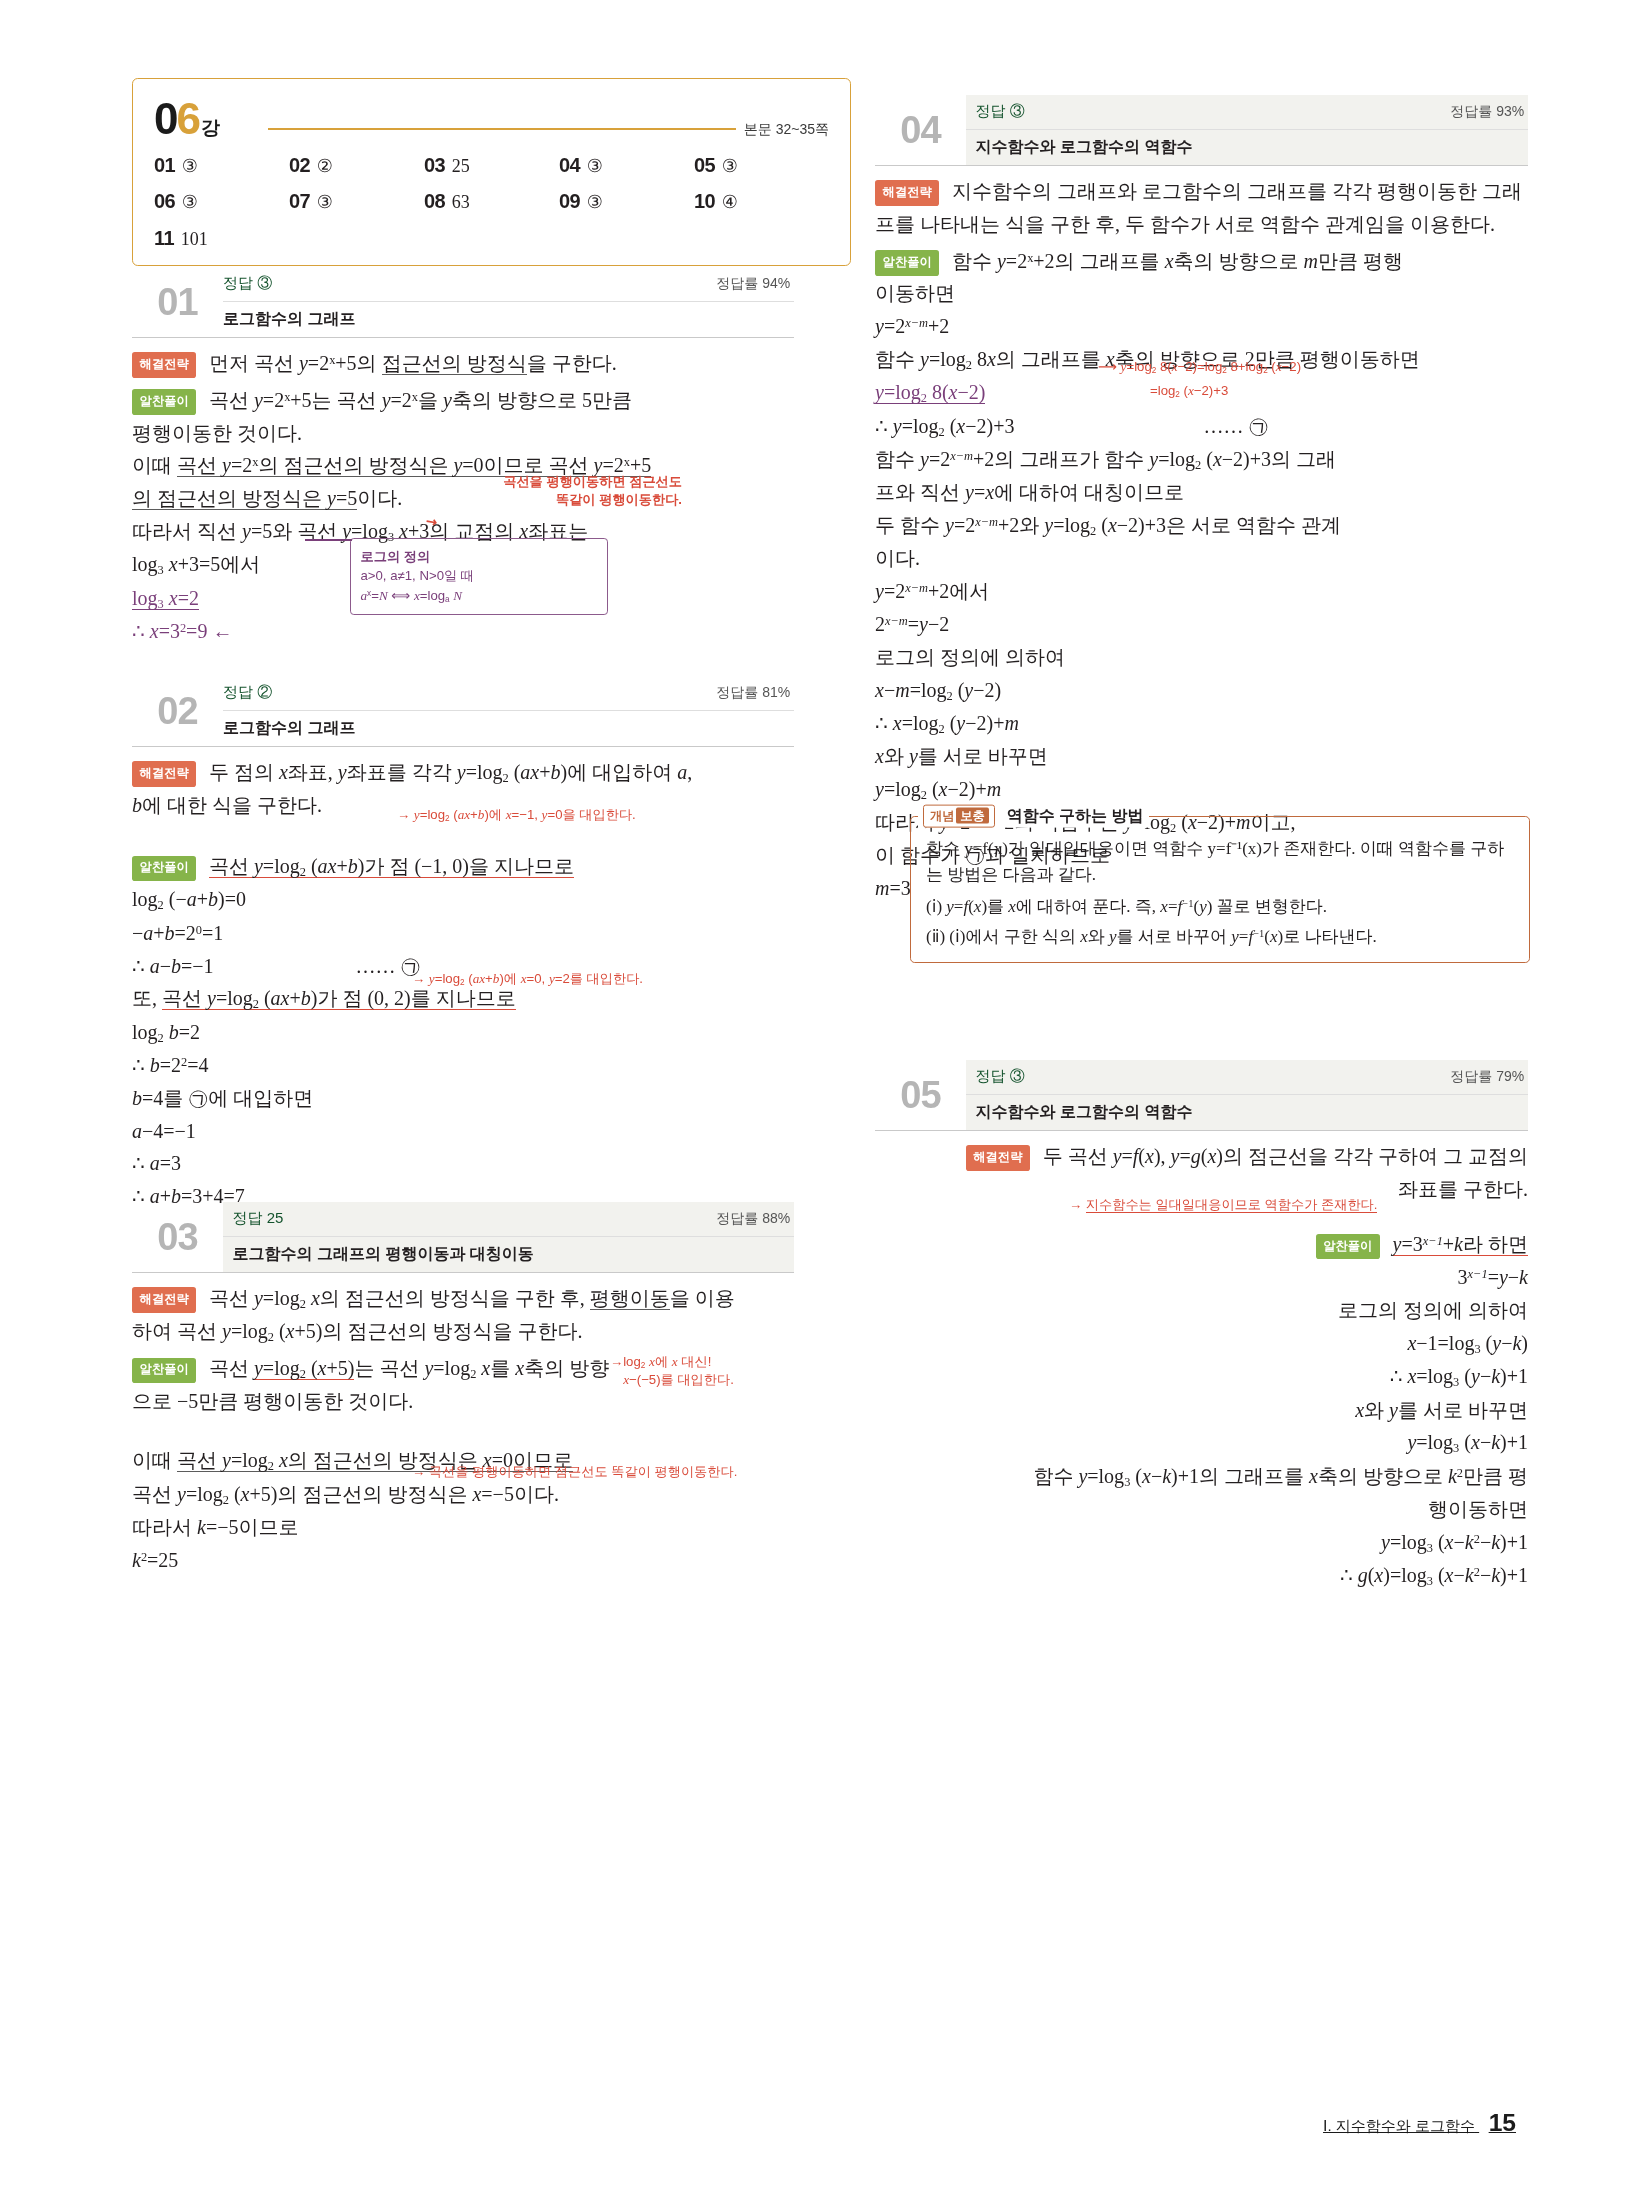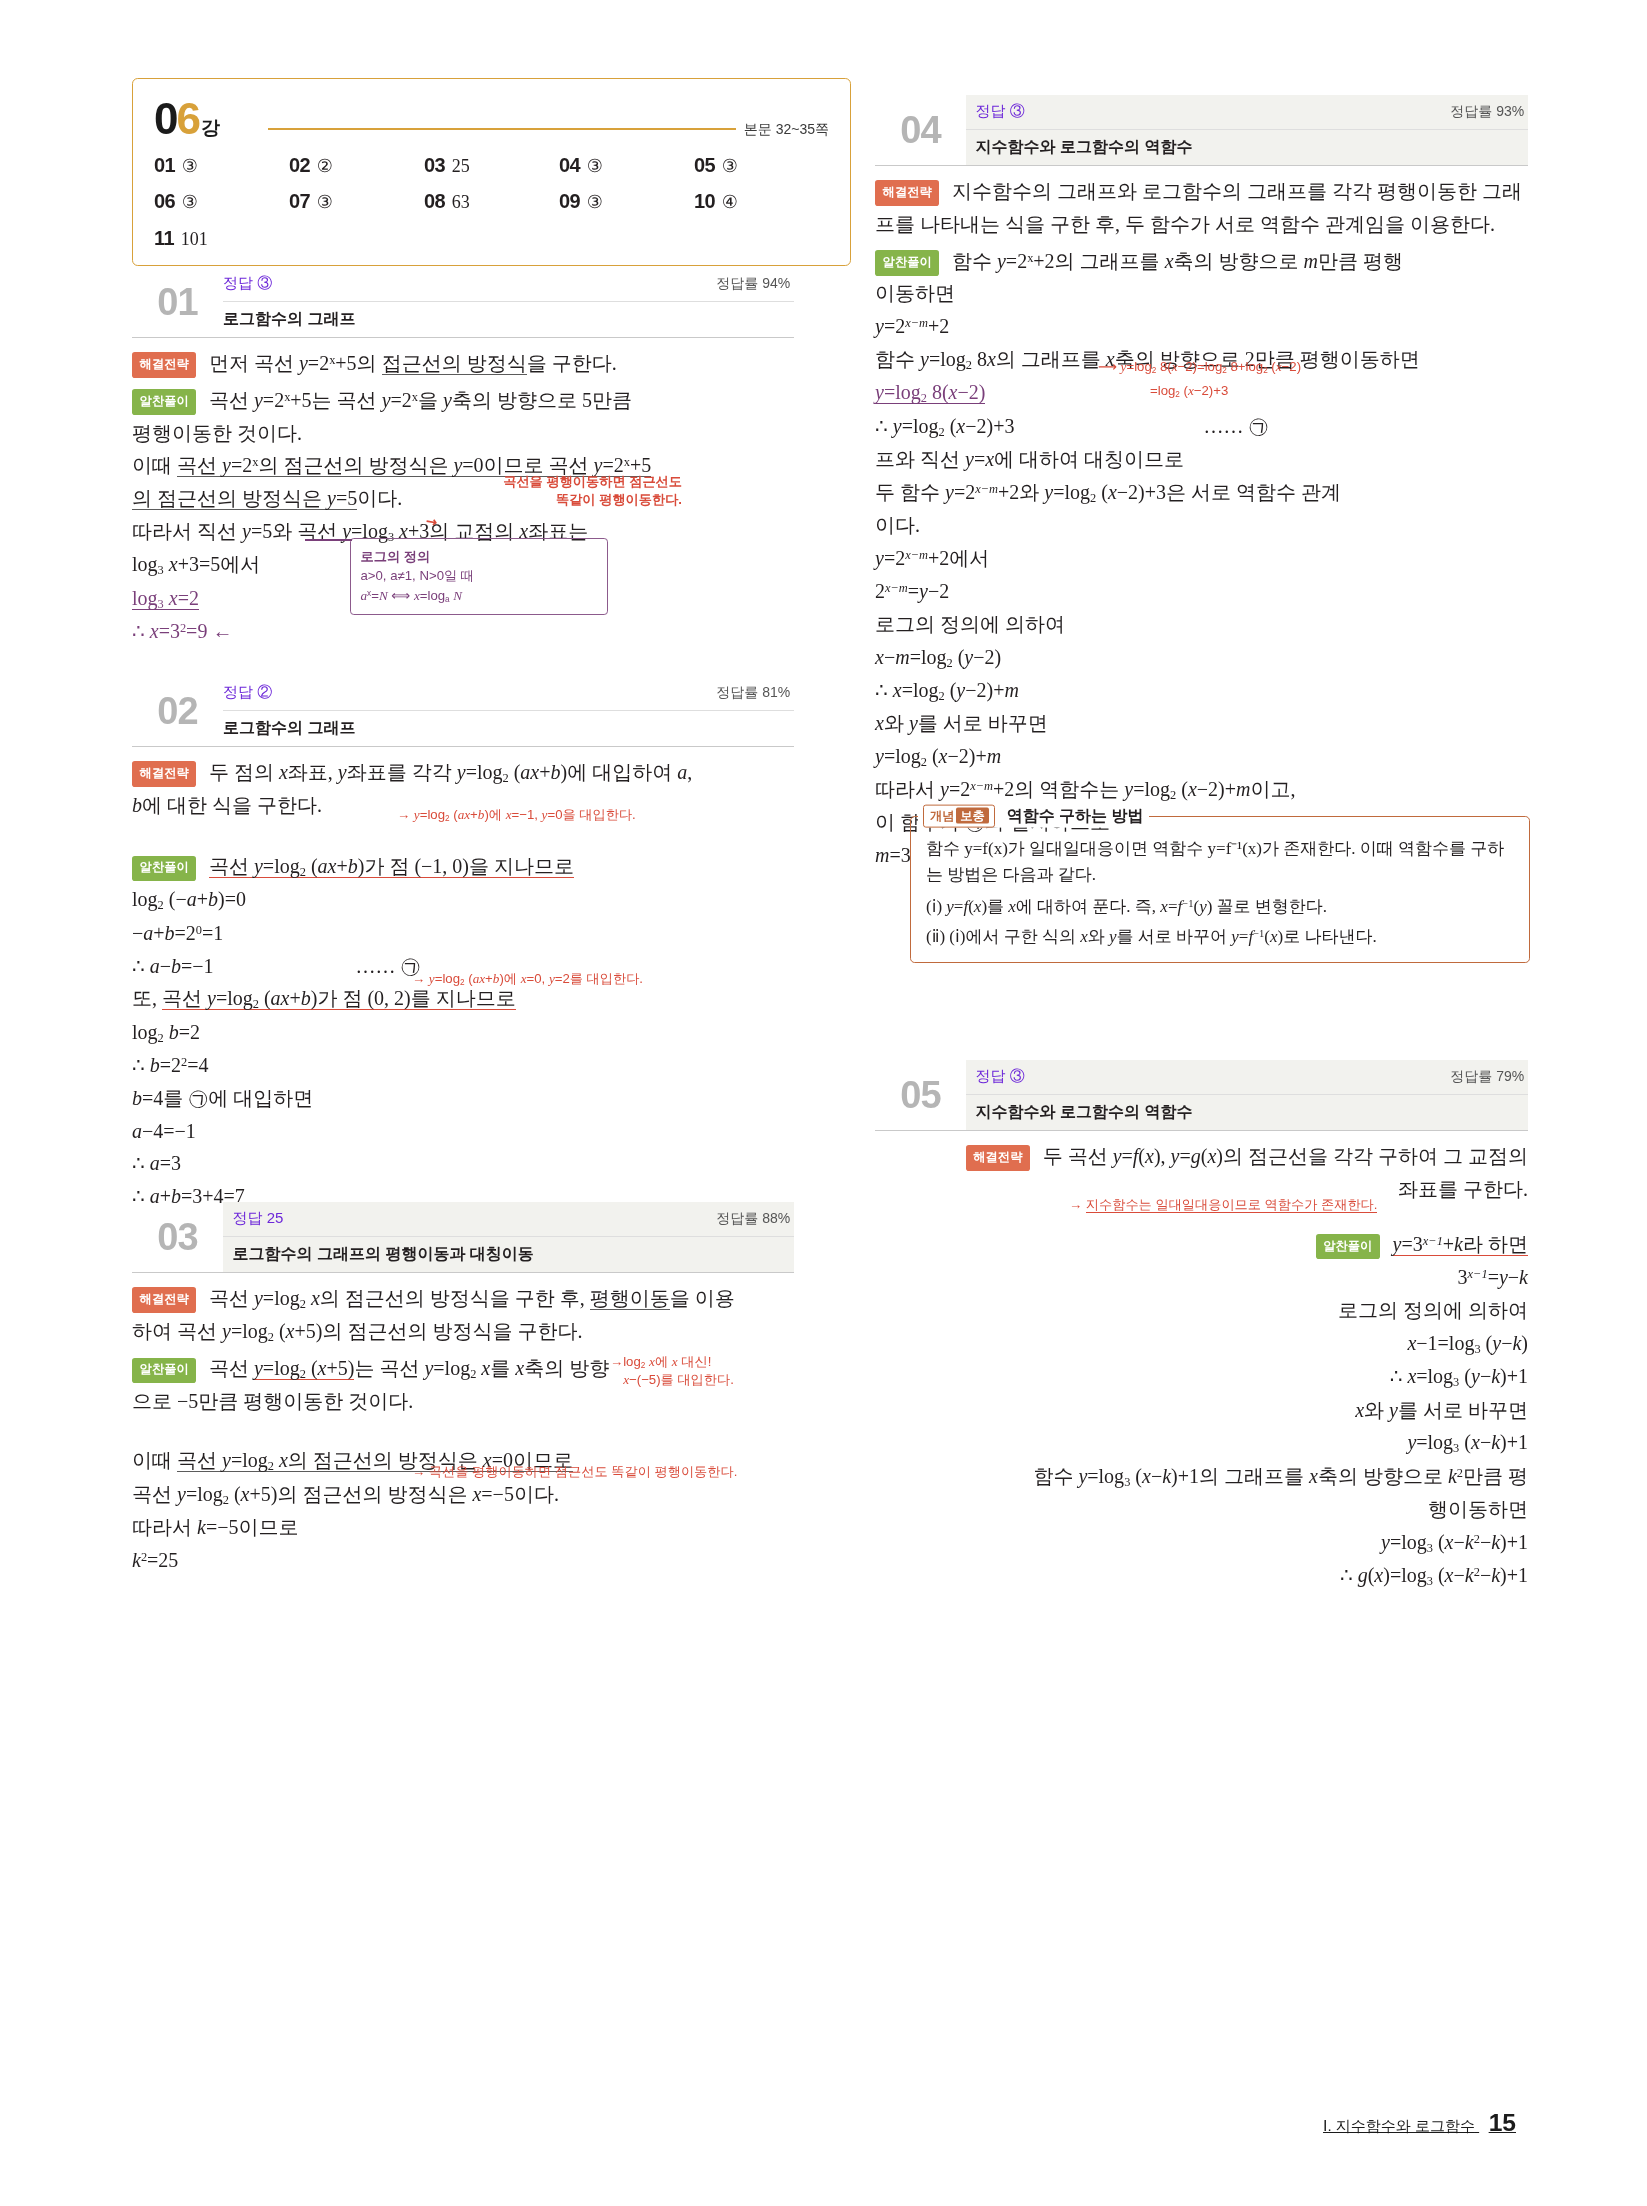--- a/index.html
+++ b/index.html
@@ -64,21 +64,21 @@
     width:91px;display:flex;align-items:center;justify-content:center;
     letter-spacing:-0.9px;
   }
   .prob-head-right{flex:1;display:flex;flex-direction:column;}
   .prob-top{
     display:flex;align-items:center;justify-content:space-between;
     height:34px;border-bottom:0.9px solid #dedede;
     font-family:"Liberation Sans", sans-serif;font-size:15px;
     padding:0 3.8px 0 0;
   }
-  .prob-top .ans{color:#6d28d9;}
+  .prob-top .ans{color:#14532d;}
   .prob-top .rate{color:#555;font-size:14px;}
   .prob-title{
     display:flex;align-items:center;height:36px;
     font-family:"Liberation Sans", sans-serif;font-size:16px;font-weight:bold;
   }
   .prob-head.shade .prob-head-right{background:#f2f2ee;}
   .prob-head.shade .prob-top,.prob-head.shade .prob-title{padding-left:9.5px;}
 
   
   .tag{
@@ -310,20 +310,21 @@
     <p>프를 나타내는 식을 구한 후, 두 함수가 서로 역함수 관계임을 이용한다.</p>
     <p style="margin-top:5.7px;">
       <span class="tag tag-solution">알찬풀이</span>
       함수 <span class="math">y</span>=2<span class="math sup">x</span>+2의 그래프를 <span class="math">x</span>축의 방향으로 <span class="math">m</span>만큼 평행
     </p>
     <p>이동하면</p>
     <p><span class="math">y</span>=2<span class="sup"><span class="math">x−m</span></span>+2</p>
     <p>함수 <span class="math">y</span>=log<span class="sub">2</span> 8<span class="math">x</span>의 그래프를 <span class="math">x</span>축의 방향으로 2만큼 평행이동하면</p>
     <p style="color:#7a3f7a;"><span style="border-bottom:0.9px solid #7a3f7a;"><span class="math">y</span>=log<span class="sub">2</span> 8(<span class="math">x</span>−2)</span></p>
     <p>∴ <span class="math">y</span>=log<span class="sub">2</span> (<span class="math">x</span>−2)+3<span style="margin-left:189px;">…… ㉠</span></p>
+    <p>함수 <span class="math">y</span>=2<span class="sup"><span class="math">x−m</span></span>+2의 그래프가 함수 <span class="math">y</span>=log<span class="sub">2</span> (<span class="math">x</span>−2)+3의 그래</p>
     <p>프와 직선 <span class="math">y</span>=<span class="math">x</span>에 대하여 대칭이므로</p>
     <p>두 함수 <span class="math">y</span>=2<span class="sup"><span class="math">x−m</span></span>+2와 <span class="math">y</span>=log<span class="sub">2</span> (<span class="math">x</span>−2)+3은 서로 역함수 관계</p>
     <p>이다.</p>
     <p><span class="math">y</span>=2<span class="sup"><span class="math">x−m</span></span>+2에서</p>
     <p>2<span class="sup"><span class="math">x−m</span></span>=<span class="math">y</span>−2</p>
     <p>로그의 정의에 의하여</p>
     <p><span class="math">x</span>−<span class="math">m</span>=log<span class="sub">2</span> (<span class="math">y</span>−2)</p>
     <p>∴ <span class="math">x</span>=log<span class="sub">2</span> (<span class="math">y</span>−2)+<span class="math">m</span></p>
     <p><span class="math">x</span>와 <span class="math">y</span>를 서로 바꾸면</p>
     <p><span class="math">y</span>=log<span class="sub">2</span> (<span class="math">x</span>−2)+<span class="math">m</span></p>

